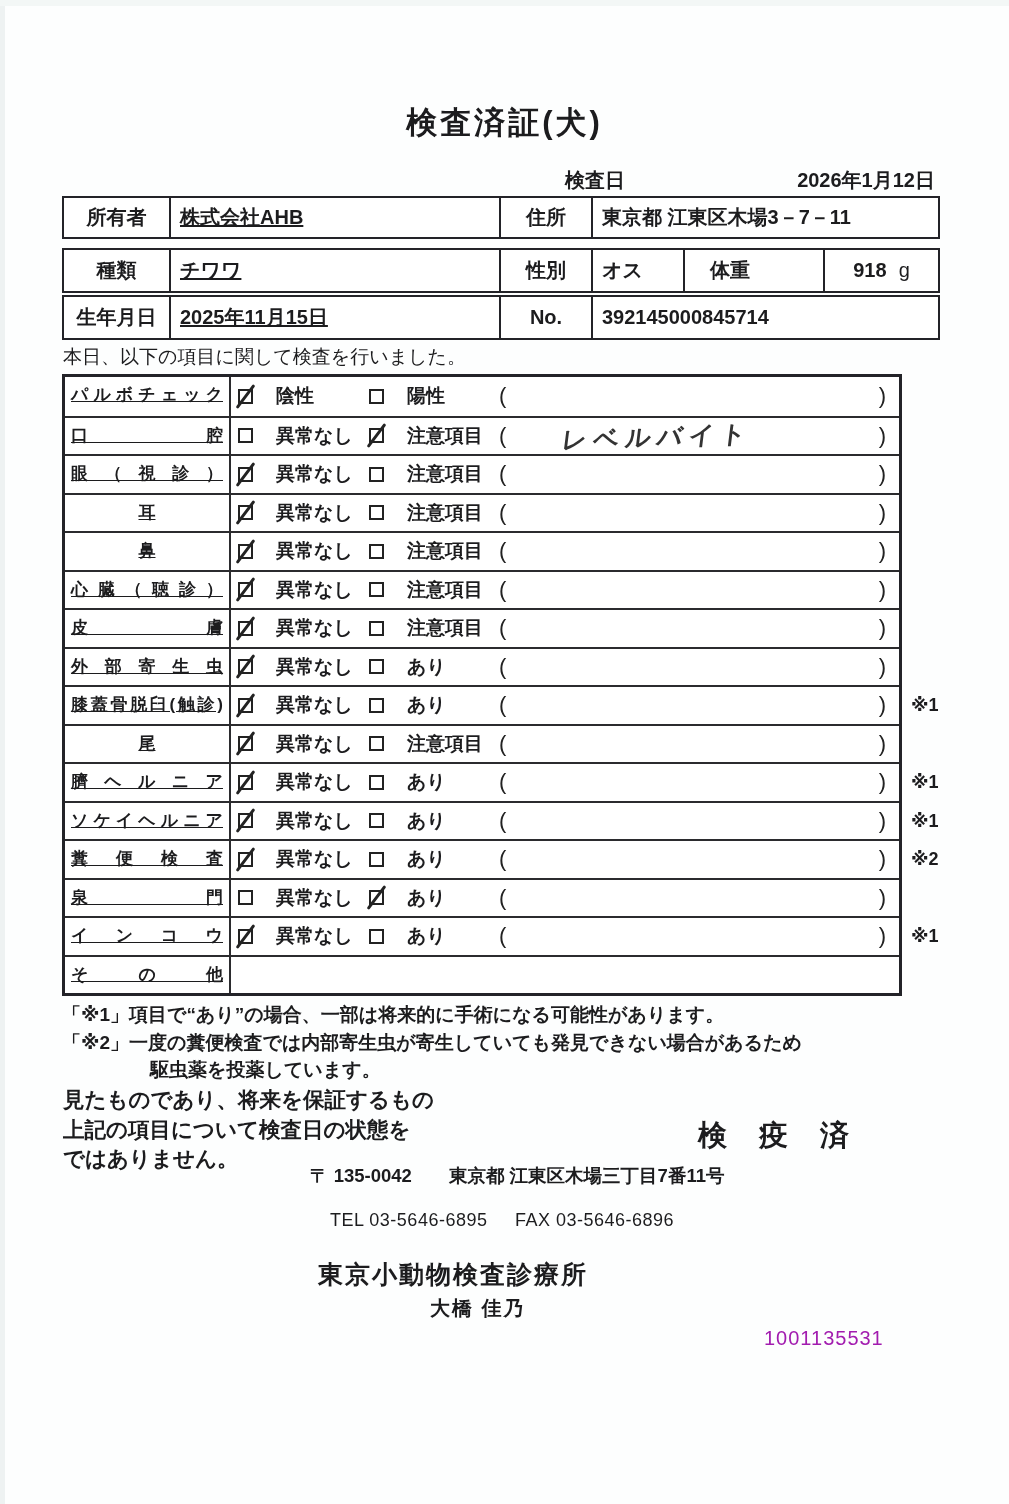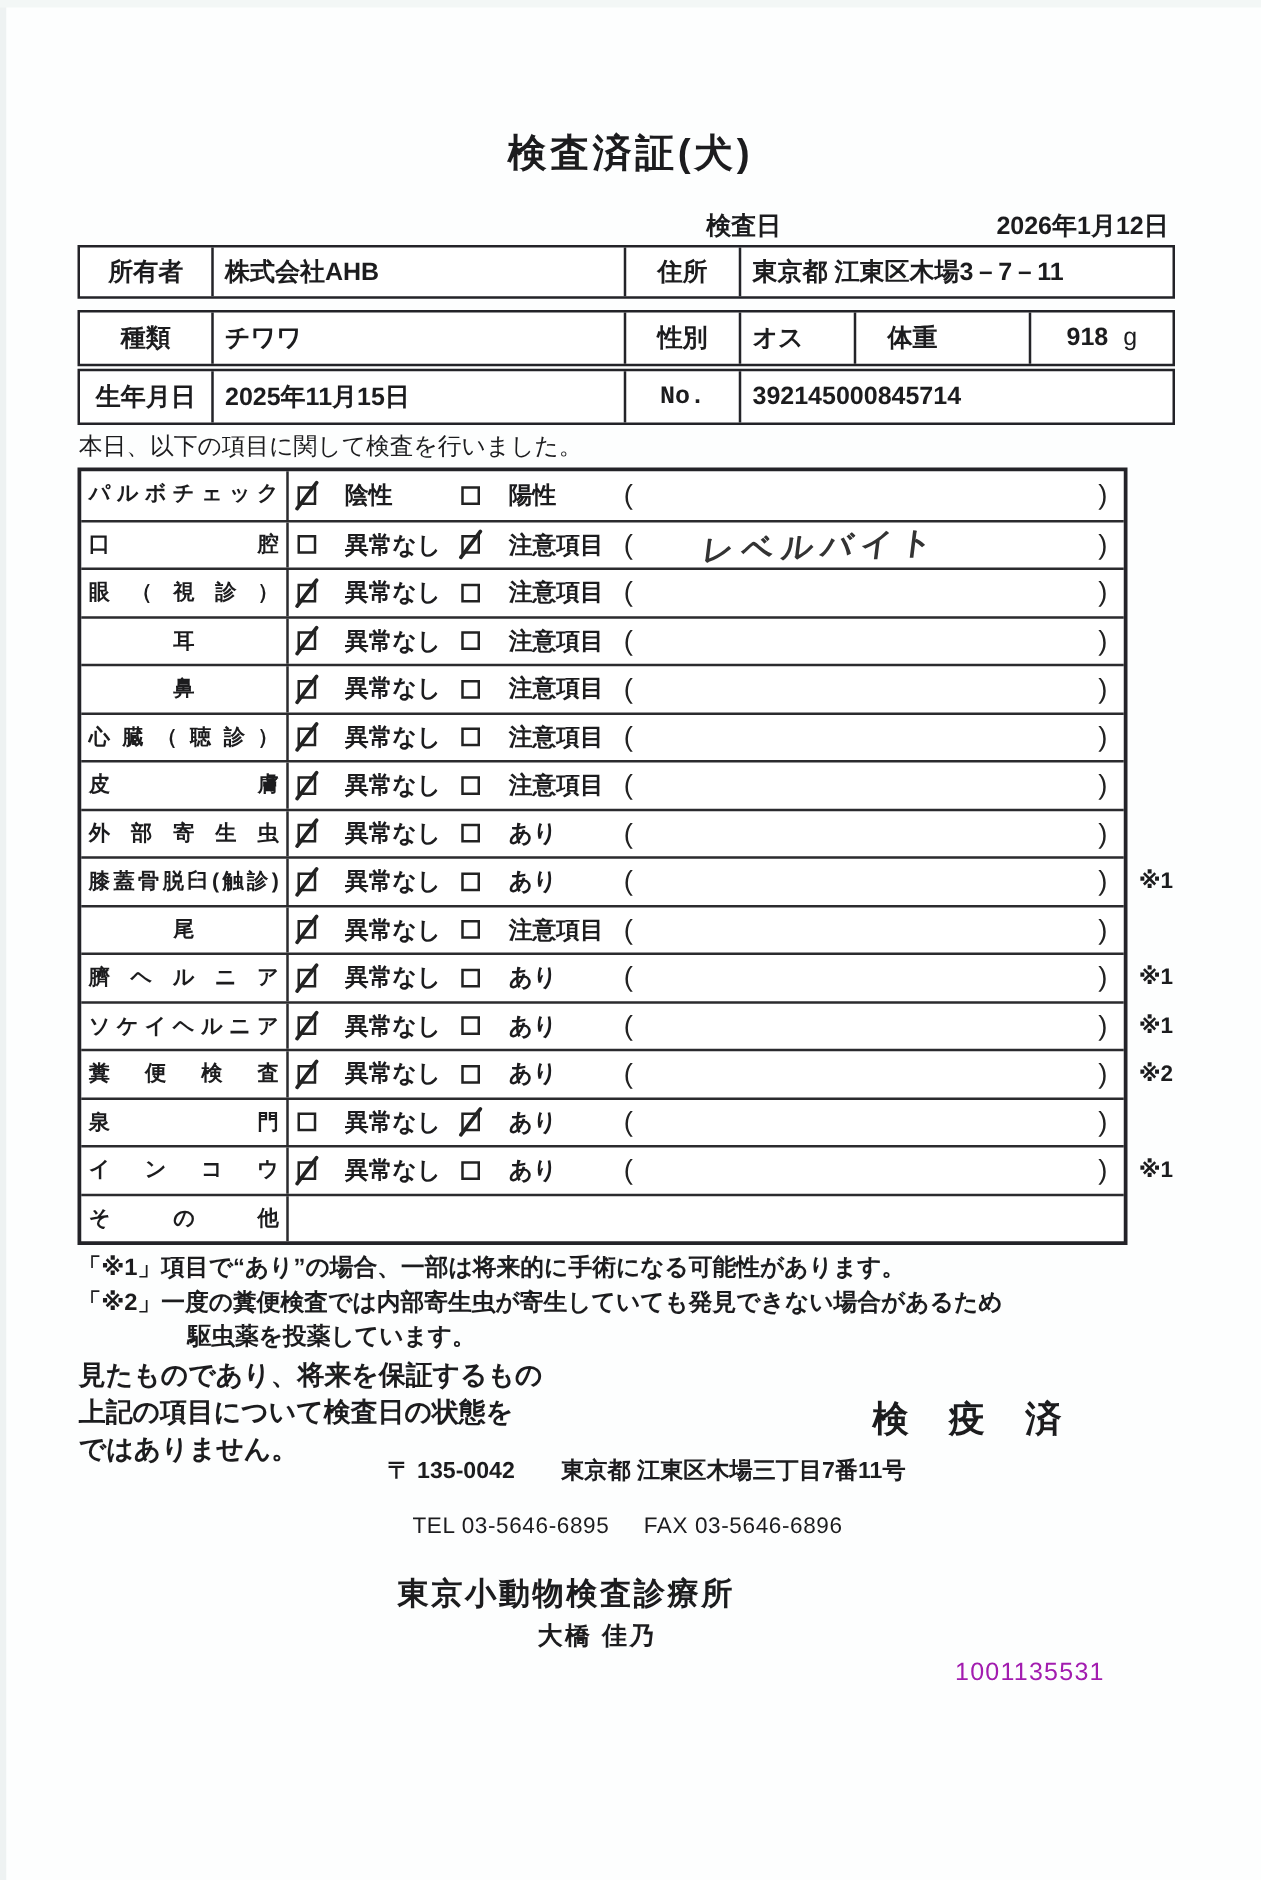--- a/index.html
+++ b/index.html
@@ -18,41 +18,41 @@
   }
   .date-label { position:absolute; top:167px; left:565px; font-size:20px; font-weight:600; }
   .date-value { position:absolute; top:167px; right:74px; font-size:20px; font-weight:600; }
 
   .info-table { position:absolute; left:62px; width:878px; display:flex; border:2px solid #232328; background:#fff; }
   .info-table .cell {
     display:flex; align-items:center; font-size:20px; font-weight:600;
     border-left:2px solid #232328; padding:0 9px; overflow:hidden; white-space:nowrap;
   }
   .info-table .cell:first-child { border-left:none; }
-  .info-table .lab { justify-content:center; padding:0 4px;font-family:Liberation Mono, monospace; }
+  .info-table .lab { justify-content:center; padding:0 4px; }
   .t-owner { top:196px; height:43px; }
   .t-breed { top:248px; height:45px; }
   .t-birth { top:295px; height:45px; }
   .w-lab { width:105px; flex:none; }
-  .w-val { width:330px; flex:none; }
+  .w-val { width:330px; flex:none;text-decoration:underline; }
   .w-lab2 { width:92px; flex:none; }
   .w-sm { width:92px; flex:none; }
   .w-rest { flex:1; }
   .weight-cell { justify-content:center; padding-right:12px;margin-left:48px; }
   .weight-cell .unit { margin-left:12px; font-weight:500; }
 
   .intro { position:absolute; top:344px; left:63px; font-size:19px; font-weight:400; }
 
   .checklist { position:absolute; top:374px; left:62px; width:840px; border:3px solid #232328; background:#fff; }
   .cl-row { position:relative; display:flex; height:38.5px; }
   .cl-row + .cl-row { border-top:2px solid #2b2b2e; }
   .cl-item {
     width:166px; flex:none; border-right:2px solid #2b2b2e;
     padding:0 6px; font-size:17px; font-weight:600; line-height:35px;
-    text-align:justify; text-align-last:justify; overflow:hidden; white-space:nowrap;
+    text-align:justify; text-align-last:justify; overflow:hidden; white-space:nowrap;text-decoration:underline;
   }
   .cl-item.single { text-align:center; text-align-last:center; }
   .cl-body { flex:1; display:flex; align-items:center; padding-left:7px; }
   .opt { width:131px; flex:none; display:flex; align-items:center; font-size:19px; font-weight:600;gap:20px; }
   .opt + .opt { width:130px; }
   .cbx { position:relative; width:15px; height:15px; flex:none; border:2px solid #222; margin-right:3px; }
   .cbx .tick {
     display:none; position:absolute; left:4px; top:-9px; width:3px; height:29px;
     background:#232323; transform:rotate(37deg); border-radius:2px;
   }

